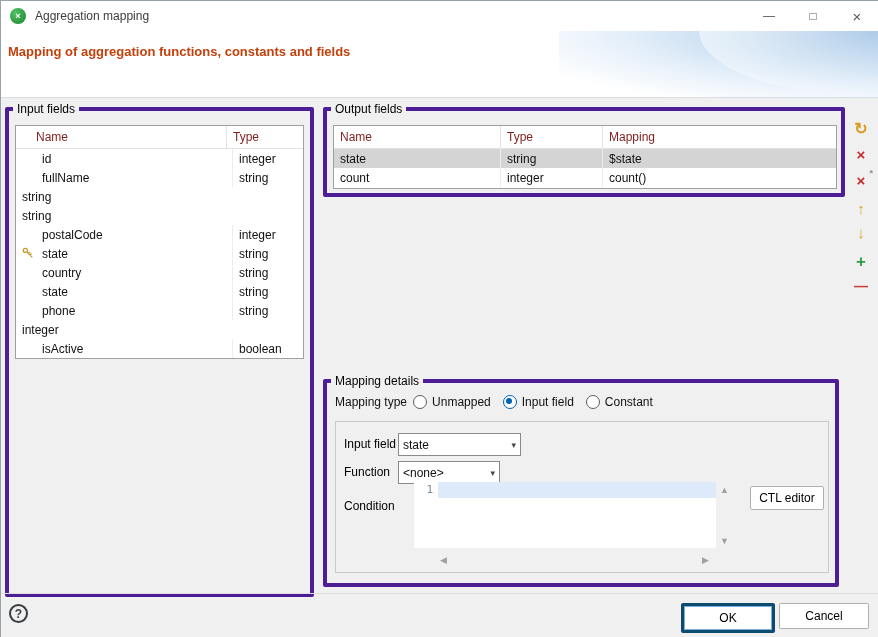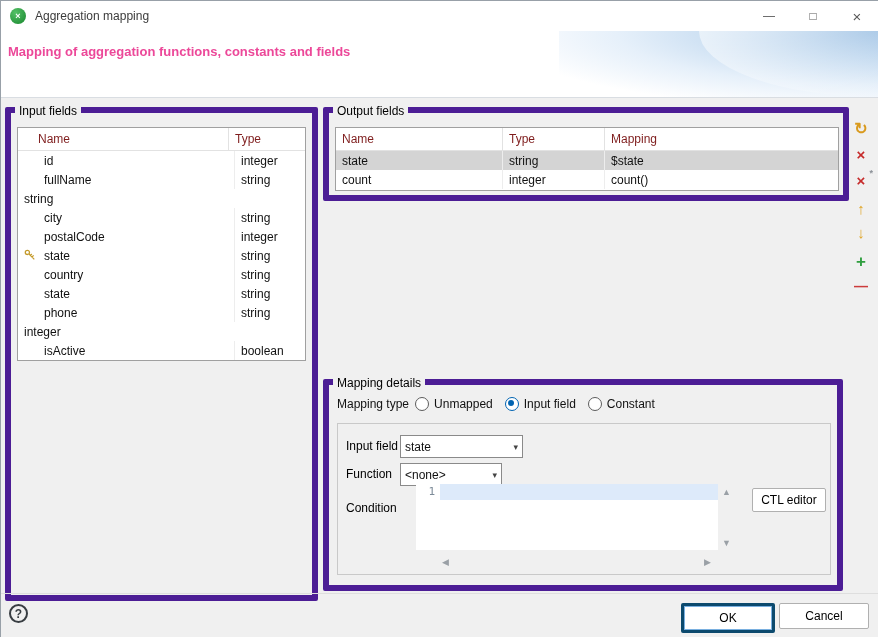--- a/index.html
+++ b/index.html
@@ -14,24 +14,24 @@
   .title-text{margin-left:9px;font-size:12px;color:#3c3c3c;white-space:nowrap}
   .win-controls{margin-left:auto;display:flex;height:100%}
   .win-btn{width:44px;display:flex;align-items:center;justify-content:center;color:#5a5a5a;font-size:12px;cursor:default}
 
   
   .header{position:absolute;left:0;top:30px;width:100%;height:66px;background:#fff;border-bottom:1px solid #d9dde2;z-index:4}
   .header-swoosh{position:absolute;right:0;top:0;width:320px;height:66px;
     background:radial-gradient(ellipse at 100% 0%,#9fc2e4 0%,#c3daf0 30%,#e6f0fa 58%,#ffffff 85%)}
   .header-swoosh::after{content:"";position:absolute;right:0;top:0;width:180px;height:66px;
     border-radius:0 0 0 100%;background:linear-gradient(135deg,rgba(255,255,255,.55),rgba(255,255,255,0))}
-  .header-title{position:absolute;left:7px;top:13px;font-size:13px;font-weight:bold;color:#ec4899}
-
-  
-  .groupbox{position:absolute;border:6px solid #4c1d95;border-radius:2px;background:transparent}
+  .header-title{position:absolute;left:7px;top:13px;font-size:13px;font-weight:bold;color:#c2410c}
+
+  
+  .groupbox{position:absolute;border:4px solid #4c1d95;border-radius:2px;background:transparent}
   .legend{position:absolute;top:-9px;left:4px;background:#f0f0f0;padding:0 4px;font-size:12px;color:#000;white-space:nowrap}
 
   
   .table{position:absolute;background:#fff;border:1px solid #a0a0a0;overflow:hidden}
   .thead{display:flex;height:22px;border-bottom:1px solid #e2e2e2;background:#fff}
   .th{display:flex;align-items:center;padding-left:6px;color:#7f1d1d;border-right:1px solid #e2e2e2}
   .th:last-child{border-right:none}
   .tr{display:flex;height:19px;align-items:center}
   .tr.selected{background:#d4d4d4}
   .td{height:100%;display:flex;align-items:center;padding-left:6px;border-right:1px solid #ededed;overflow:hidden;white-space:nowrap}
@@ -123,21 +123,20 @@
         <div class="td in-type">integer</div>
       </div>
       <div class="tr">
         <div class="td in-name">fullName</div>
         <div class="td in-type">string</div>
       </div>
       <div class="tr">
         <div class="td in-type">string</div>
       </div>
       <div class="tr">
-        <div class="td in-name">city</div>
         <div class="td in-type">string</div>
       </div>
       <div class="tr">
         <div class="td in-name">postalCode</div>
         <div class="td in-type">integer</div>
       </div>
       <div class="tr">
         <div class="td in-name">
           <svg class="key-ic" viewBox="0 0 12 12">
             <circle cx="3.4" cy="3.4" r="2.1" fill="none" stroke="#c49a2b" stroke-width="1.3"></circle>

